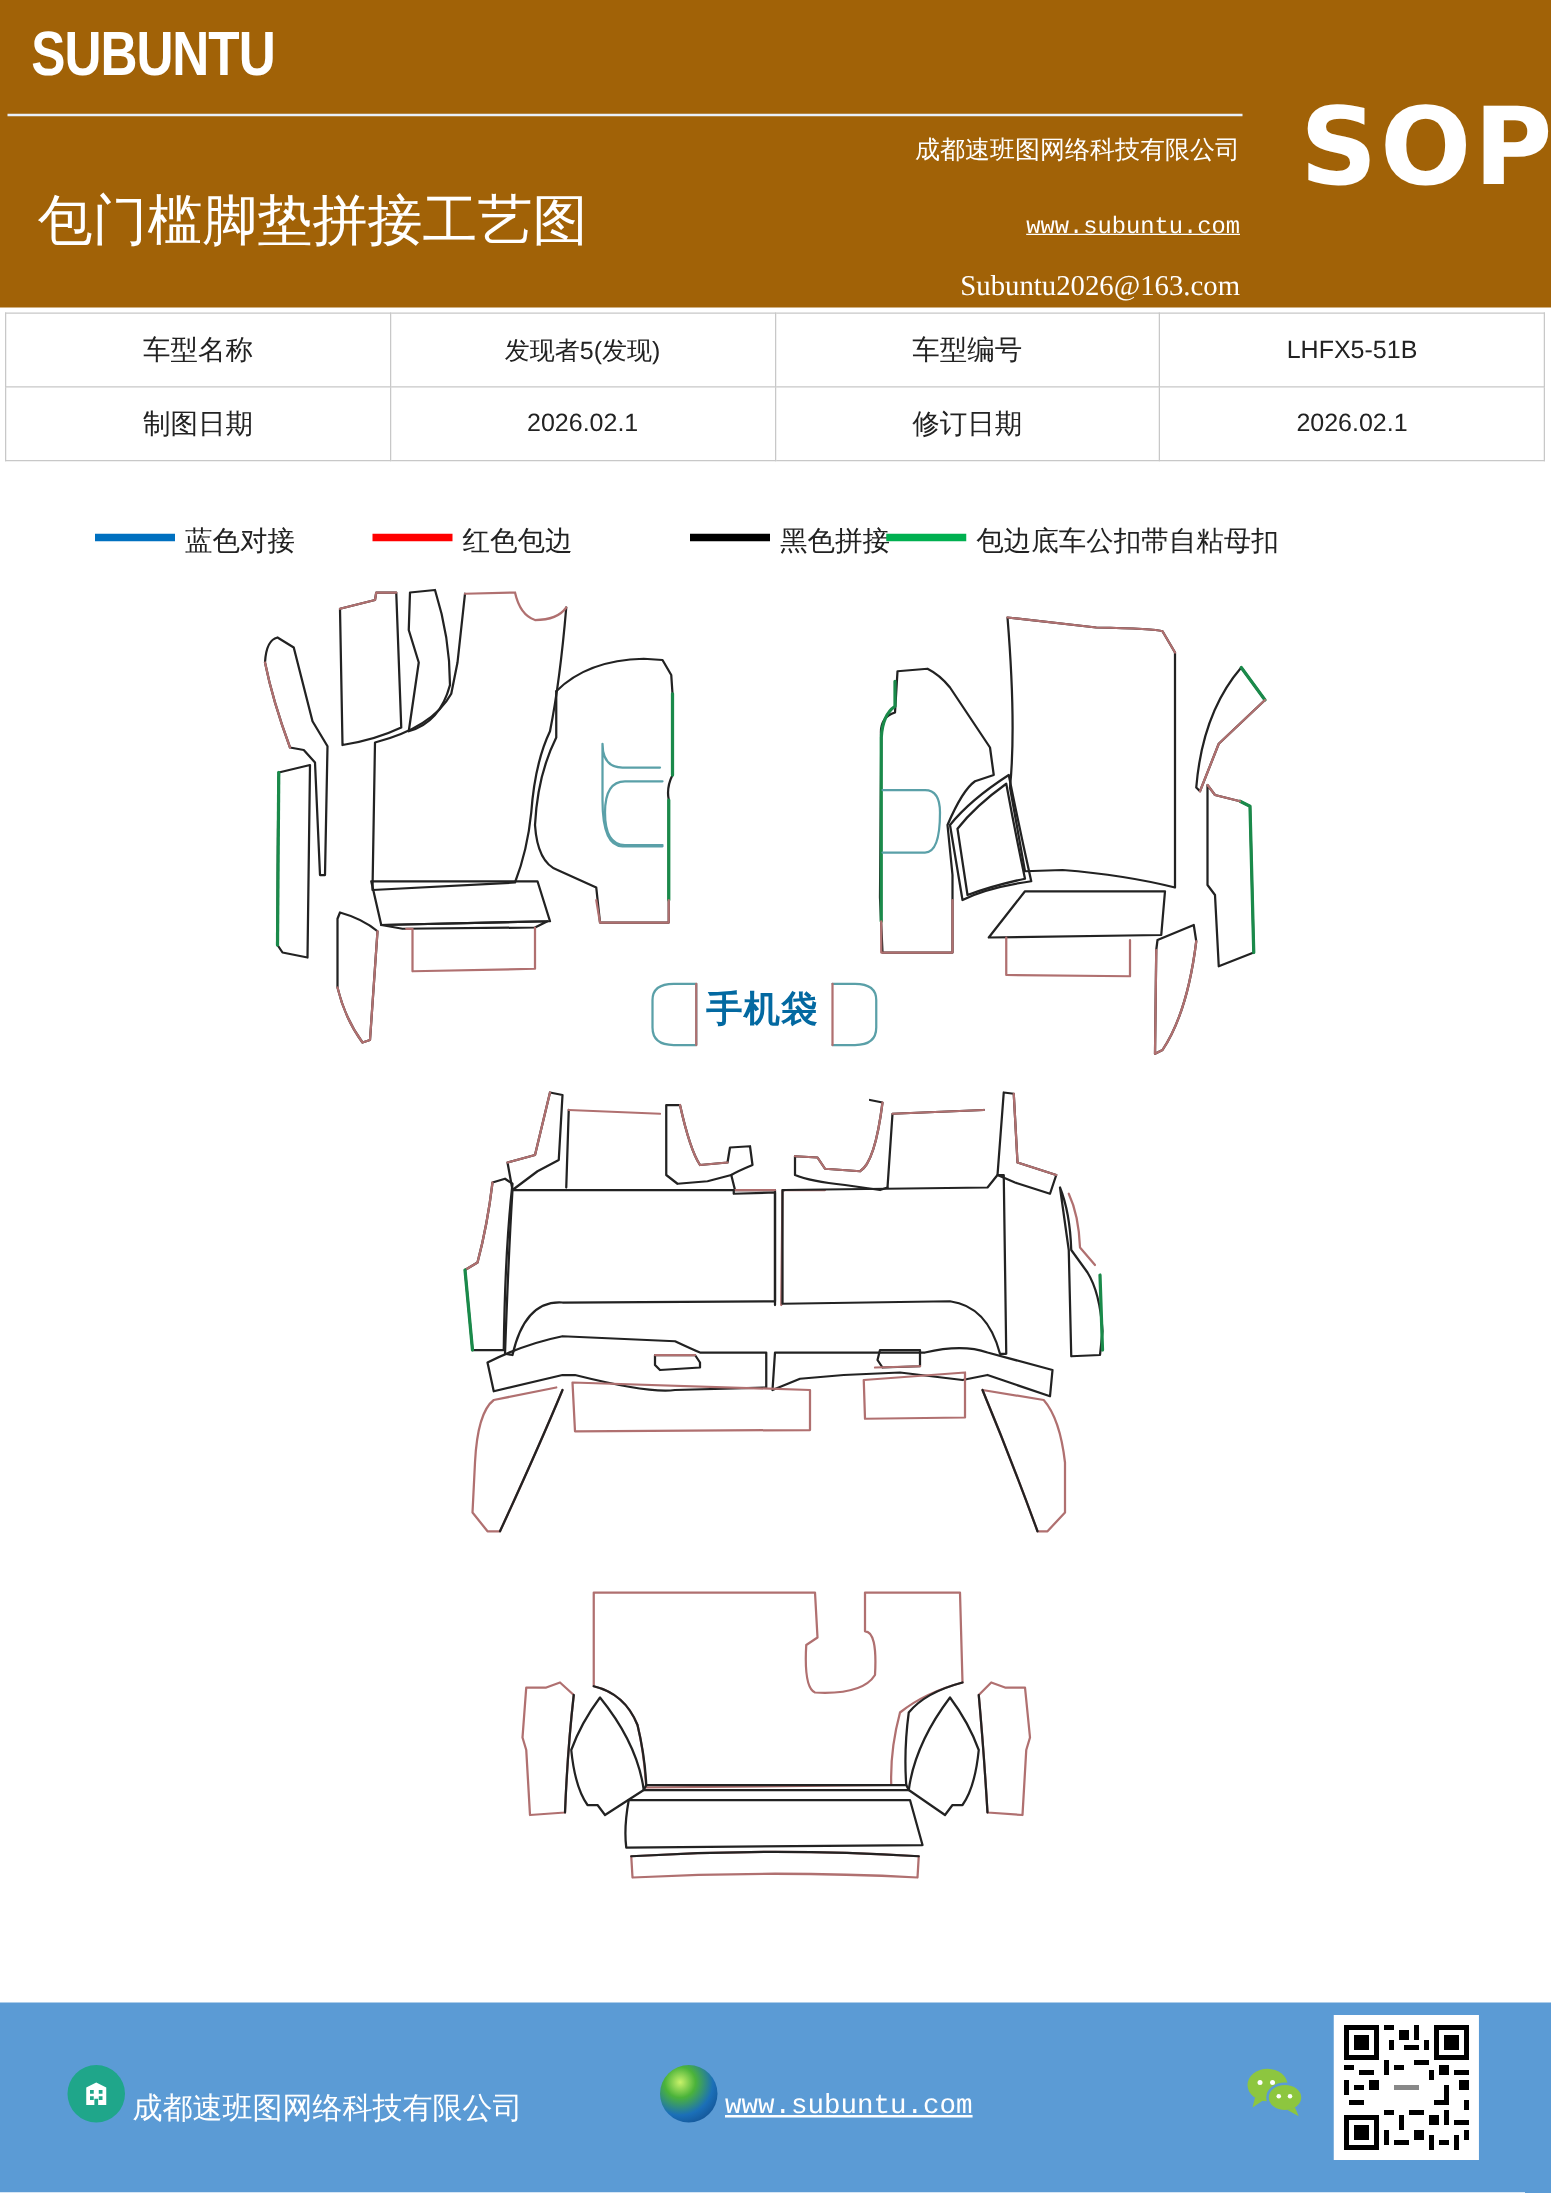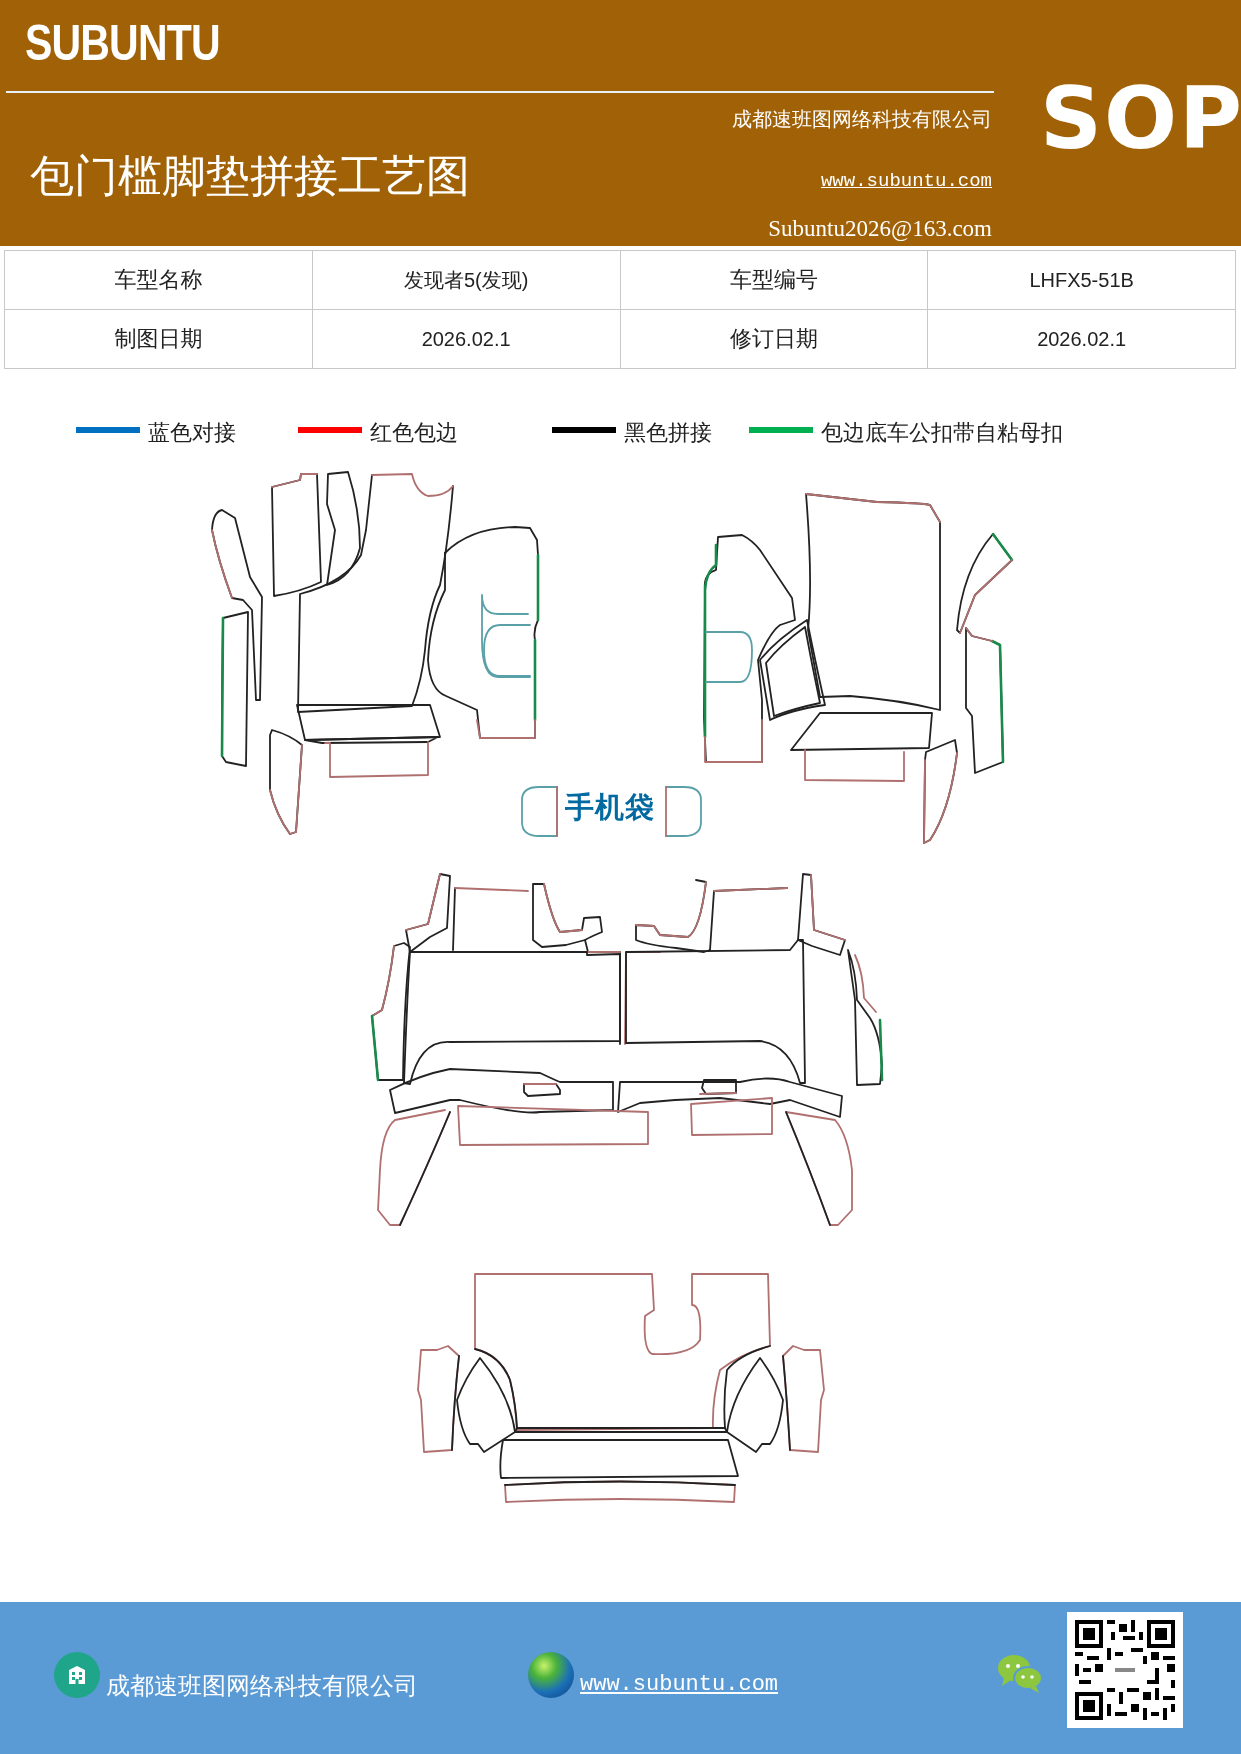--- a/index.html
+++ b/index.html
@@ -71,21 +71,21 @@
     <span class="leg-label">蓝色对接</span>
   </div>
   <div class="leg-item" style="left:298px">
     <span class="leg-swatch" style="background:#ff0000"></span>
     <span class="leg-label">红色包边</span>
   </div>
   <div class="leg-item" style="left:552px">
     <span class="leg-swatch" style="background:#000000"></span>
     <span class="leg-label">黑色拼接</span>
   </div>
-  <div class="leg-item" style="left:749px">
+  <div class="leg-item" style="left:709px">
     <span class="leg-swatch" style="background:#00b050"></span>
     <span class="leg-label">包边底车公扣带自粘母扣</span>
   </div>
 </div>
 
 <svg class="diagram" style="top:0;height:1600px" viewBox="0 0 1241 1600" fill="none" stroke-width="1.8" stroke-linejoin="round" stroke-linecap="round">
 
   <g>
     <path d="M222 510 L235 518 L250 577 L262 597 L260 700 L256 700 L252 610 L243 600 L232 598 Q218 560 212 530 Q213 512 222 510 Z" stroke="#222"></path>
     <path d="M212 530 Q218 560 232 598" stroke="#b07070"></path>

